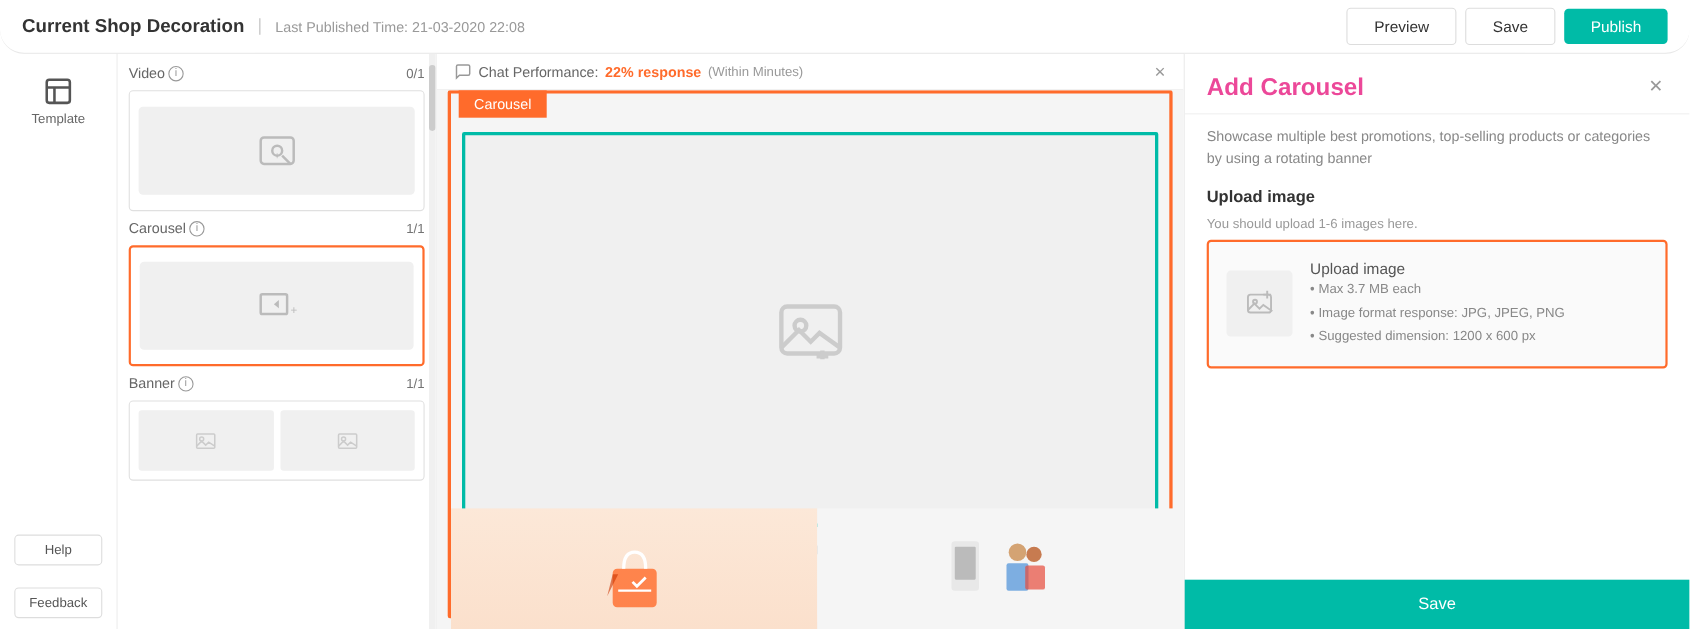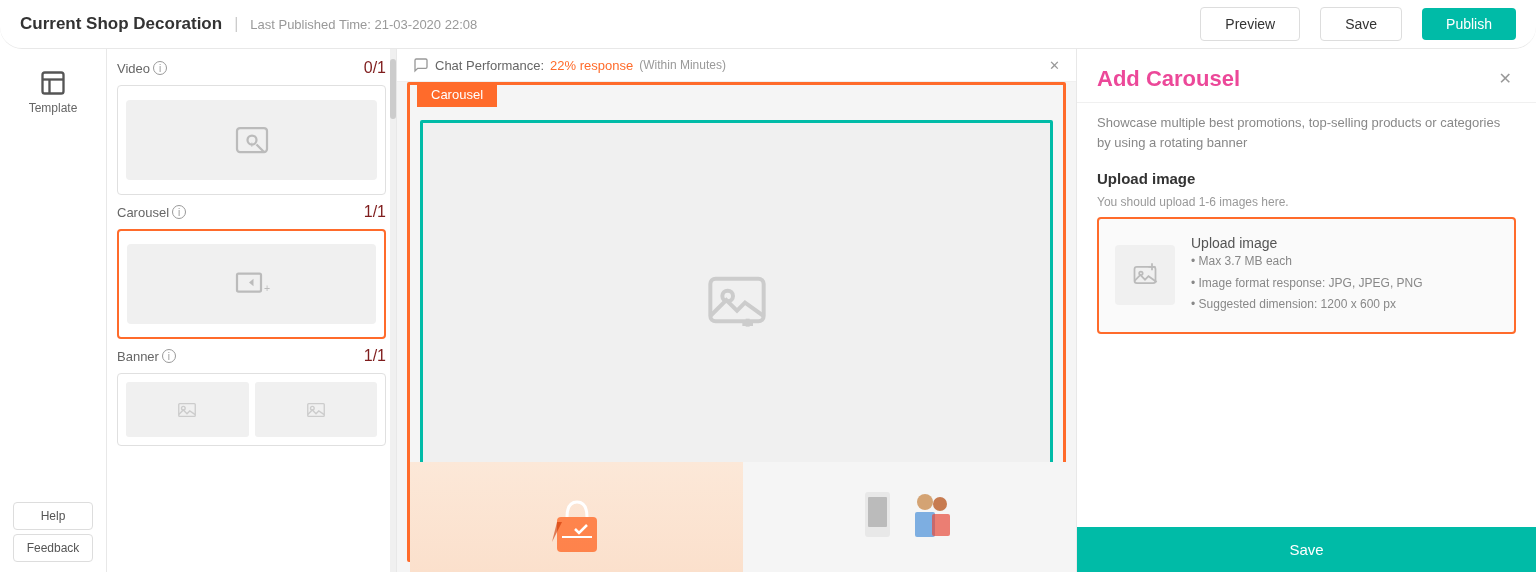--- a/index.html
+++ b/index.html
@@ -29,21 +29,21 @@
     .header-divider {
       color: #ccc;
       font-size: 16px;
     }
     .header-subtitle {
       font-size: 13px;
       color: #999;
     }
     .header-actions {
       display: flex;
-      gap: 20px;
+      gap: 8px;
       align-items: center;
     }
     .btn-preview, .btn-save {
       padding: 8px 24px;
       border: 1px solid #ddd;
       background: #fff;
       color: #333;
       font-size: 14px;
       cursor: pointer;
       border-radius: 4px;
@@ -91,21 +91,21 @@
       font-size: 12px;
       margin-top: 4px;
     }
     .sidebar-bottom {
       margin-top: auto;
       padding-bottom: 10px;
       width: 100%;
       display: flex;
       flex-direction: column;
       align-items: center;
-      gap: 4px;
+      gap: 20px;
     }
     .sidebar-bottom-btn {
       width: 80px;
       padding: 6px 0;
       border: 1px solid #ddd;
       background: #fff;
       border-radius: 4px;
       cursor: pointer;
       font-size: 12px;
       text-align: center;
@@ -126,21 +126,21 @@
       margin-bottom: 0;
     }
     .component-section-header {
       display: flex;
       justify-content: space-between;
       align-items: center;
       margin-bottom: 8px;
       color: #666;
       font-size: 13px;
     }
-    .component-count { color: #7f1d1d; font-size: 16px; }
+    .component-count { color: #737373; font-size: 12px; }
 
     .component-card {
       border: 1px solid #e0e0e0;
       border-radius: 4px;
       padding: 8px;
       margin-bottom: 8px;
       cursor: pointer;
       background: #fff;
       min-height: 110px;
       display: flex;
@@ -192,21 +192,21 @@
     .chat-performance-bar {
       background: #fff;
       padding: 8px 16px;
       display: flex;
       align-items: center;
       gap: 6px;
       font-size: 13px;
       color: #666;
       border-bottom: 1px solid #f0f0f0;
     }
-    .chat-perf-value { color: #ff6b2b; font-weight: 400; }
+    .chat-perf-value { color: #ff6b2b; font-weight: 700; }
     .chat-perf-label { color: #999; font-size: 12px; }
 
     .canvas-content {
       flex: 1;
       overflow: hidden;
       position: relative;
     }
     .dot { width: 8px; height: 8px; border-radius: 50%; background: #bbb; }
     .dot.active { background: #555; }
 

